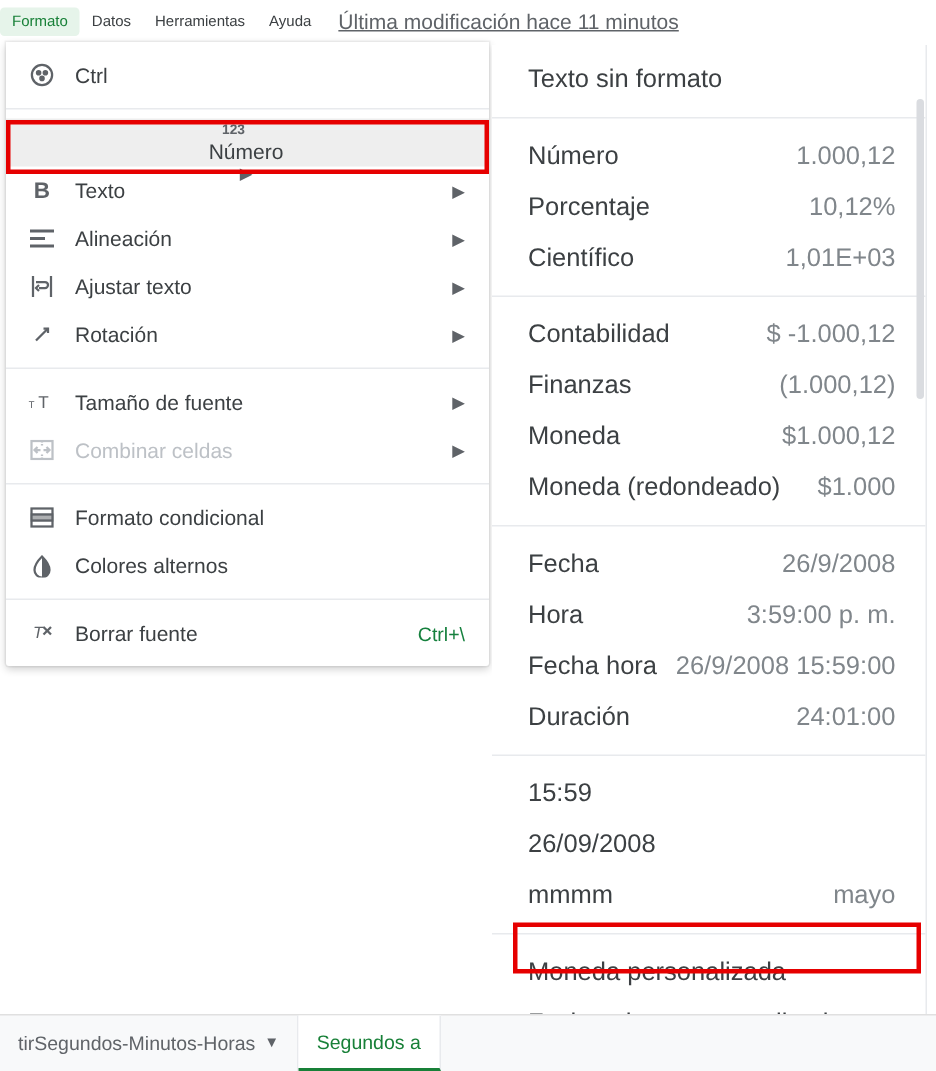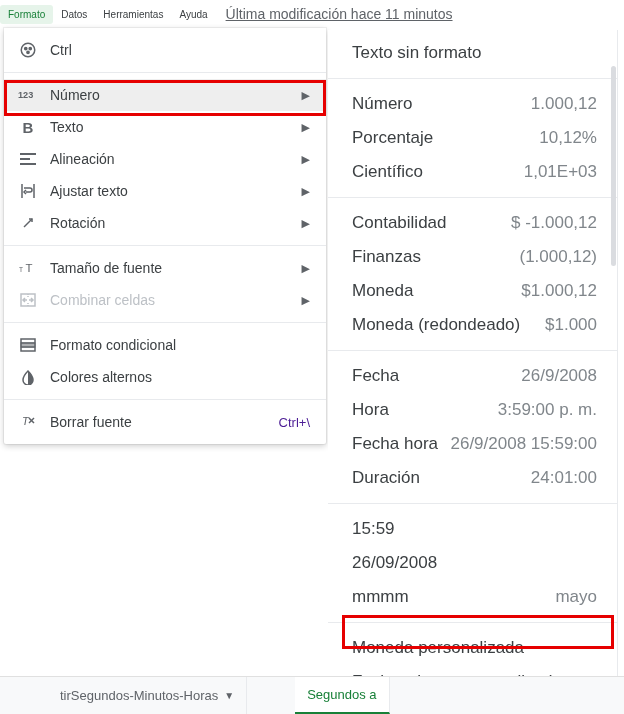--- a/index.html
+++ b/index.html
@@ -48,31 +48,31 @@
   }
   .dropdown .item {
     display: flex;
     align-items: center;
     height: 32px;
     padding: 0 16px 0 14px;
     cursor: pointer;
     font-size: 14px;
     color: #3c4043;
   }
-  .dropdown .item.hovered { background: #eeeeee; }
+  .dropdown .item.hovered { background: #eeeeee; flex-direction: column; }
   .dropdown .item.disabled { color: #bdc1c6; cursor: default; justify-content: center; }
   .dropdown .item .icon {
     width: 20px; height: 20px;
     display: flex; align-items:center; justify-content:center;
     margin-right: 12px;
     color:#5f6368;
   }
   .dropdown .item.disabled .icon { color:#bdc1c6; }
   .dropdown .item .label { flex: 1; }
-  .dropdown .item .shortcut { color:#4c1d95; font-size:13px; }
+  .dropdown .item .shortcut { color:#15803d; font-size:13px; }
   .dropdown .item .arrow {
     color:#5f6368; font-size:11px;
   }
   .dropdown .sep {
     height:1px; background:#e8eaed; margin:6px 0;
   }
 
   .highlight-box {
     position:absolute;
     border:3px solid #e60000;
@@ -123,21 +123,20 @@
     font-size:13px;
     color:#5f6368;
   }
   .bottom-tabs .tab {
     padding: 0 12px;
     height:100%;
     display:flex;
     align-items:center;
     gap:6px;
     border-right:1px solid #e8eaed;
-    margin-left:48px;
   }
   .bottom-tabs .tab.active {
     color:#188038;
     border-bottom:2px solid #188038;
     background:#fff;
   }
   .tab .caret { font-size:10px; color:#5f6368; }
 
   .highlight-box.box1 { left:4px; top:80px; width:322px; height:36px; }
   .highlight-box.box2 { left:342px; top:615px; width:272px; height:34px; }

